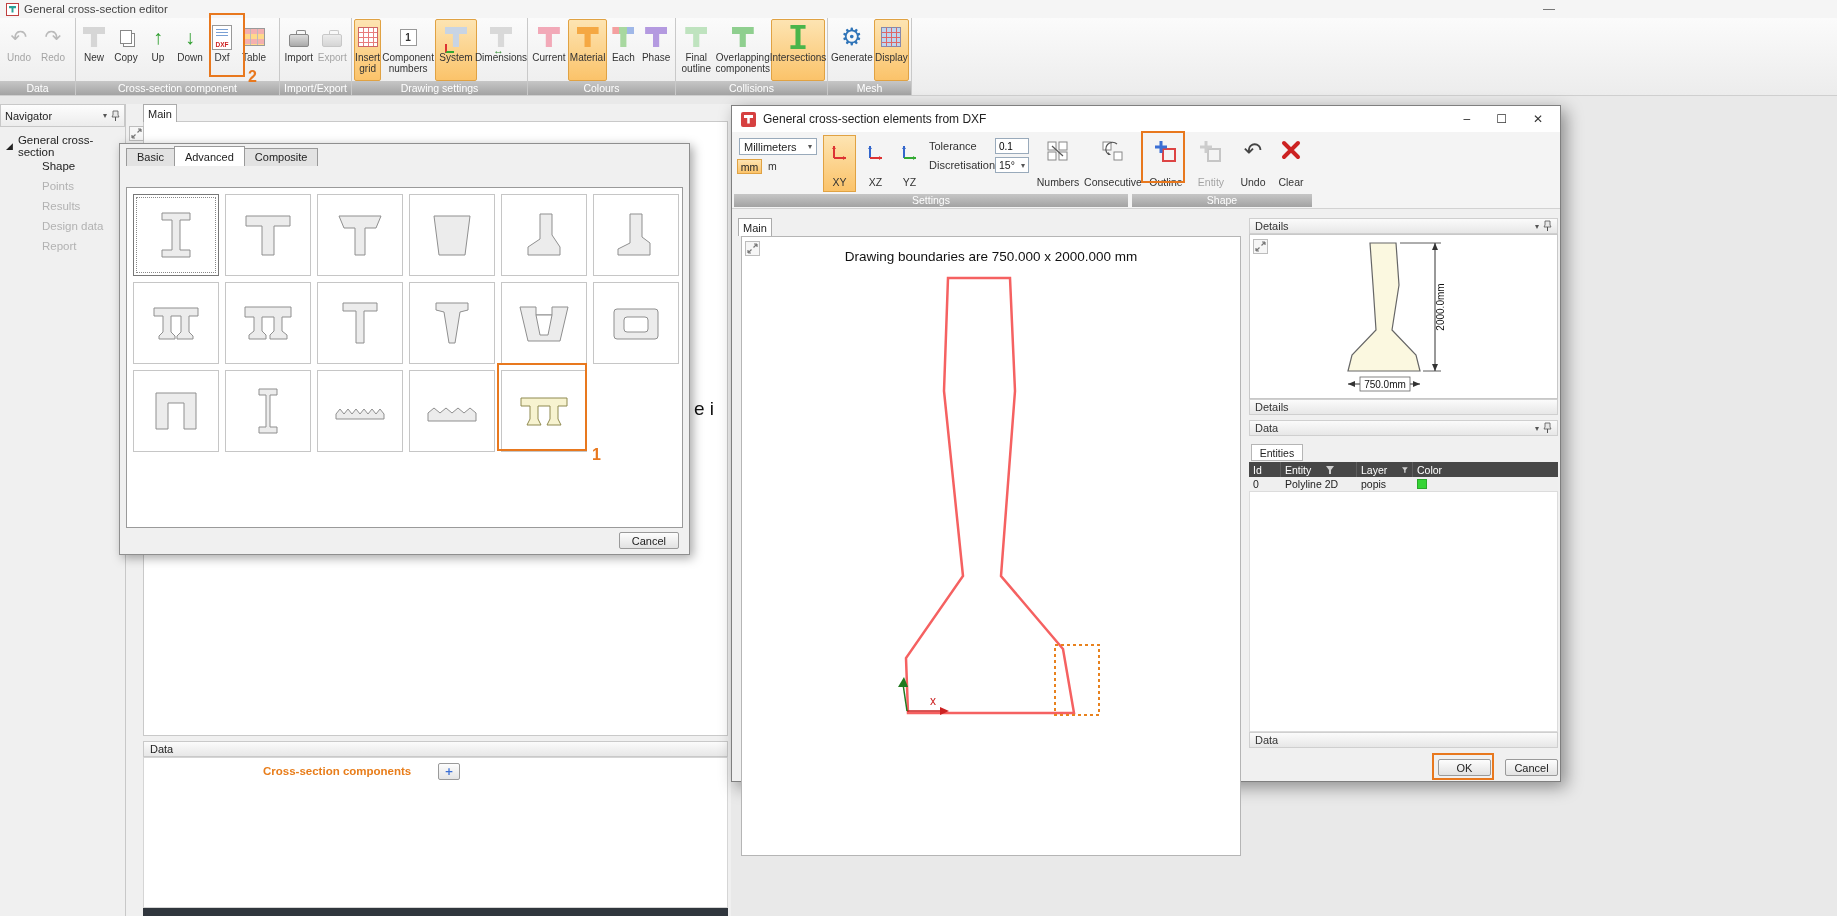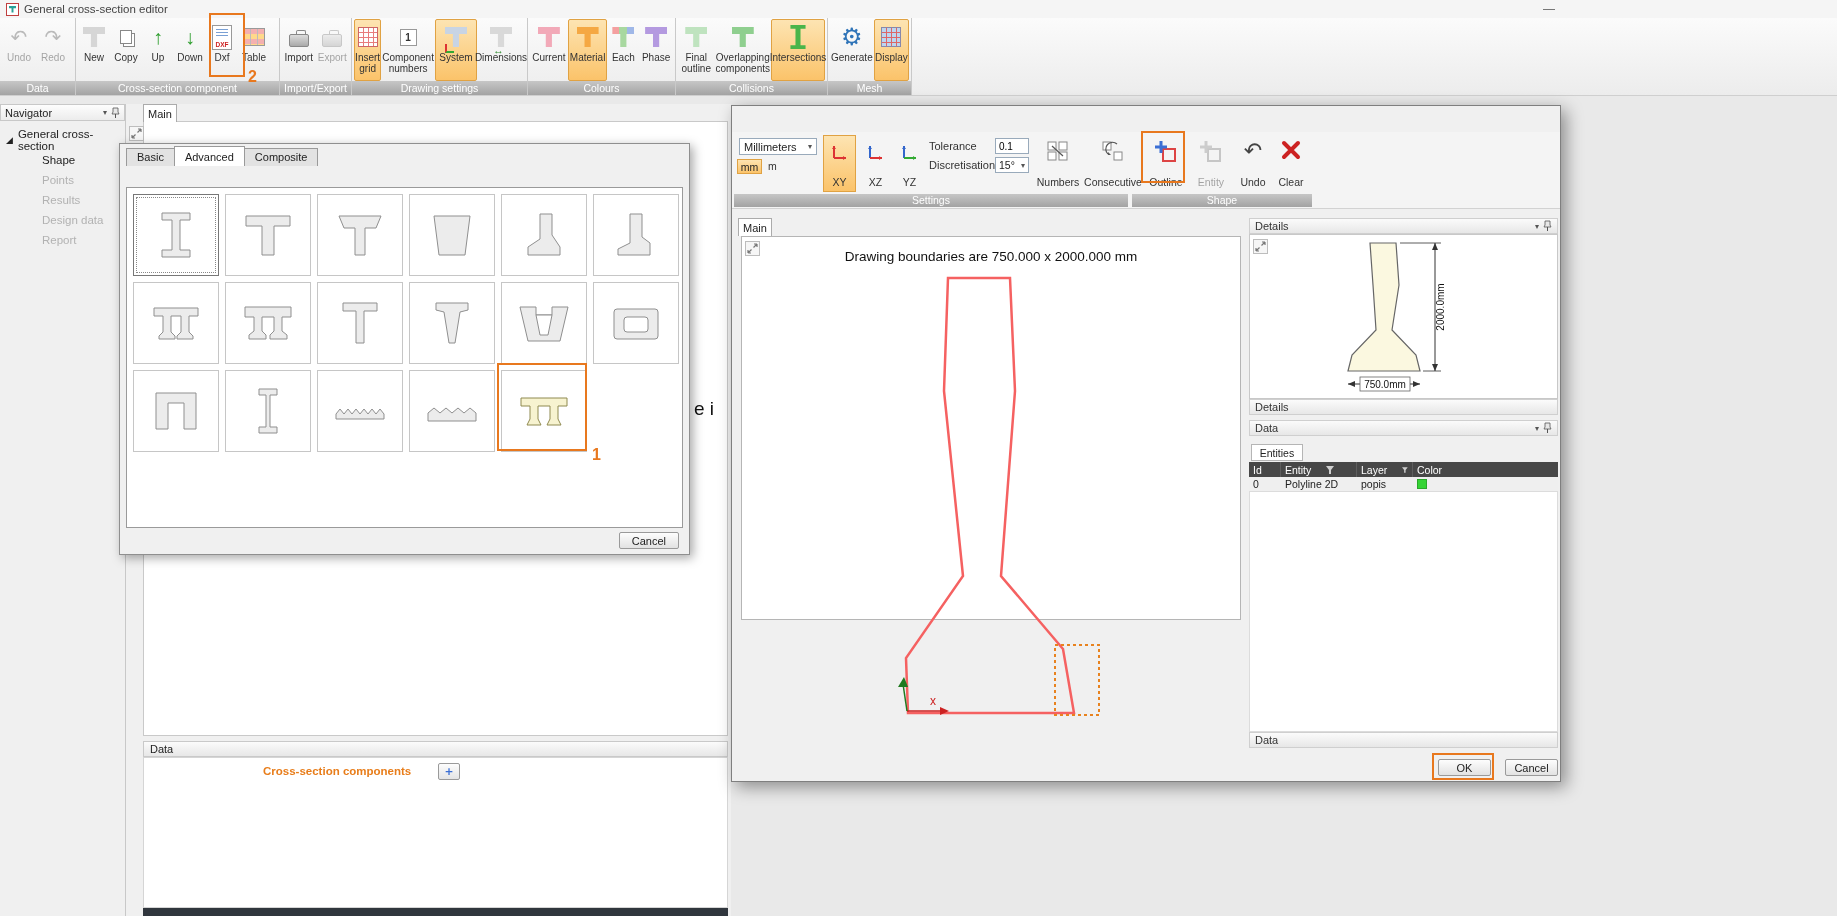--- a/index.html
+++ b/index.html
@@ -31,21 +31,21 @@
   .redgrid{width:20px;height:20px;border:1px solid #c66;background-color:#fff;background-image:repeating-linear-gradient(90deg,transparent 0 4px,#e87c7c 4px 5px),repeating-linear-gradient(180deg,transparent 0 4px,#e87c7c 4px 5px);}
   .meshic{width:20px;height:20px;border:1px solid #88a;background-color:#bcd6f0;background-image:repeating-linear-gradient(90deg,transparent 0 4px,#d66 4px 5px),repeating-linear-gradient(180deg,transparent 0 4px,#d66 4px 5px);}
   .copyic{width:12px;height:14px;border:1px solid #888;background:#fff;box-shadow:3px 3px 0 -1px #fff,3px 3px 0 0 #888;}
   .caseic{width:20px;height:13px;background:linear-gradient(#ddd,#a9a9a9);border:1px solid #888;border-radius:2px;position:relative;margin-top:6px;}
   .caseic:before{content:"";position:absolute;top:-5px;left:6px;width:8px;height:4px;border:1px solid #888;border-bottom:none;border-radius:2px 2px 0 0;}
   .numic{width:17px;height:17px;border:1px solid #999;background:#fff;font-size:10px;font-weight:bold;display:flex;align-items:center;justify-content:center;color:#333;}
   .axov{position:absolute;left:0;bottom:-1px;width:9px;height:9px;border-left:2px solid #d33;border-bottom:2px solid #3a3;}
   .dimarrow{position:absolute;bottom:-4px;left:3px;color:#2a8a2a;font-style:normal;font-size:11px;font-weight:bold;}
   
   #nav{position:absolute;left:0;top:104px;width:126px;height:812px;background:#f0f0f0;border-right:1px solid #c8c8c8;}
-  .nav-head{height:17px;display:flex;align-items:center;gap:4px;padding:0 4px;border:1px solid #c8c8c8;background:linear-gradient(#fdfdfd,#ececec);font-size:11px;}
+  .nav-head{height:23px;display:flex;align-items:center;gap:4px;padding:0 4px;border:1px solid #c8c8c8;background:linear-gradient(#fdfdfd,#ececec);font-size:11px;}
   .nav-head .sp{margin-left:auto;display:flex;gap:4px;align-items:center;color:#555;}
   .tree{padding-top:9px;}
   .titem{height:20px;display:flex;align-items:center;font-size:11.5px;gap:5px;padding-left:6px;}
   .titem.child{padding-left:42px;}
   .titem.off span{color:#b2b2b2;}
   .expander{font-size:9px;color:#222;}
   
   #content-bg{position:absolute;left:126px;top:104px;width:605px;height:812px;background:#f0f0f0;}
   #main-tab{position:absolute;left:143px;top:104px;width:34px;height:18px;background:#fff;border:1px solid #ababab;border-bottom:none;display:flex;align-items:center;justify-content:center;font-size:11px;}
   #content-white{position:absolute;left:143px;top:121px;width:585px;height:615px;background:#fff;border:1px solid #c9c9c9;}
@@ -80,21 +80,21 @@
   .mmbtn{position:absolute;left:5px;top:27px;width:25px;height:15px;background:linear-gradient(#fde4b2,#fbc36a);border:1px solid #e0a243;font-size:10.5px;display:flex;align-items:center;justify-content:center;}
   .mlab{position:absolute;left:36px;top:28px;font-size:10.5px;color:#333;}
   .plane,.tbtn{position:absolute;height:57px;display:flex;flex-direction:column;align-items:center;justify-content:space-between;padding:4px 1px 3px;border:1px solid transparent;font-size:10.5px;}
   .plane.sel{background:linear-gradient(#fde4b2,#fbc36a);border:1px solid #e0a243;}
   .plabel{font-size:10.5px;color:#333;white-space:nowrap;}
   .flab{position:absolute;font-size:11px;color:#333;}
   .finput{position:absolute;width:34px;height:16px;border:1px solid #9ab;background:#fff;font-size:10px;padding:0 3px;font-family:"Liberation Sans",sans-serif;}
   .fdrop{position:absolute;width:34px;height:16px;border:1px solid #9ab;background:#fff;font-size:10.5px;display:flex;align-items:center;justify-content:space-between;padding:0 3px;}
   .dxf-gband{position:absolute;top:62px;height:13px;background:linear-gradient(#c6c6c6,#a3a3a3);color:#fff;font-size:10.5px;text-align:center;line-height:13px;}
   #dxf-tab{position:absolute;left:6px;top:112px;width:34px;height:18px;background:#fff;border:1px solid #ababab;border-bottom:none;display:flex;align-items:center;justify-content:center;font-size:11px;}
-  #dxf-canvas{position:absolute;left:9px;top:130px;width:500px;height:384px;background:#fff;border:1px solid #b5b5b5;}
+  #dxf-canvas{position:absolute;left:9px;top:130px;width:500px;height:620px;background:#fff;border:1px solid #b5b5b5;}
   .pbar{position:absolute;height:16px;background:linear-gradient(#fbfbfb,#e7e7e7);border:1px solid #cfcfcf;display:flex;align-items:center;gap:4px;padding:0 5px;font-size:11px;color:#333;}
   .pbar .sp{margin-left:auto;display:flex;gap:4px;align-items:center;color:#555;}
   #preview{position:absolute;left:517px;top:128px;width:309px;height:165px;background:#fff;border:1px solid #c8c8c8;}
   #dpanel-white{position:absolute;left:517px;top:386px;width:309px;height:240px;background:#fff;border:1px solid #dcdcdc;border-top:none;}
   .etab{position:absolute;left:519px;top:338px;width:52px;height:17px;background:#fff;border:1px solid #b5b5b5;display:flex;align-items:center;justify-content:center;font-size:10.5px;}
   .ethead{position:absolute;left:517px;top:356px;width:309px;height:15px;background:#474747;display:flex;color:#fff;font-size:10.5px;align-items:center;}
   .etrow{position:absolute;left:517px;top:371px;width:309px;height:15px;background:#efefef;border-bottom:1px solid #dcdcdc;display:flex;font-size:10.5px;align-items:center;color:#222;}
   .ecell{display:flex;align-items:center;gap:15px;padding:8px 4px;border-right:1px solid #5e5e5e;height:100%;}
   .rcell{padding:0 4px;height:100%;display:flex;align-items:center;}
   .swatch{width:10px;height:10px;background:#35d435;border:1px solid #2aa82a;}
@@ -453,20 +453,31 @@
         <svg width="60" height="56" viewBox="0 0 60 56">
             <path d="M7 15H53V23H44V36L47 42H33L36 36V23H24V36L27 42H13L16 36V23H7Z" fill="#f7f3d0" stroke="#8f8a50"></path>
           </svg>
       </div>
     </div>
   </div>
   <button class="btn dlg-cancel">Cancel</button>
 </div>
 
 <div id="dxf">
+  <div class="dxf-title">
+    <span class="dxficon">
+        <i></i>
+      </span>
+    <span>General cross-section elements from DXF</span>
+    <span class="wctl">
+      <span>–</span>
+      <span>☐</span>
+      <span>✕</span>
+    </span>
+  </div>
 
   <div class="dxf-ribbon">
     <div class="unitsel">
       <span>Millimeters</span>
       <span style="font-size:8px;color:#555">▾</span>
     </div>
     <div class="mmbtn">
         <span>mm</span>
       </div>
     <span class="mlab">m</span>

